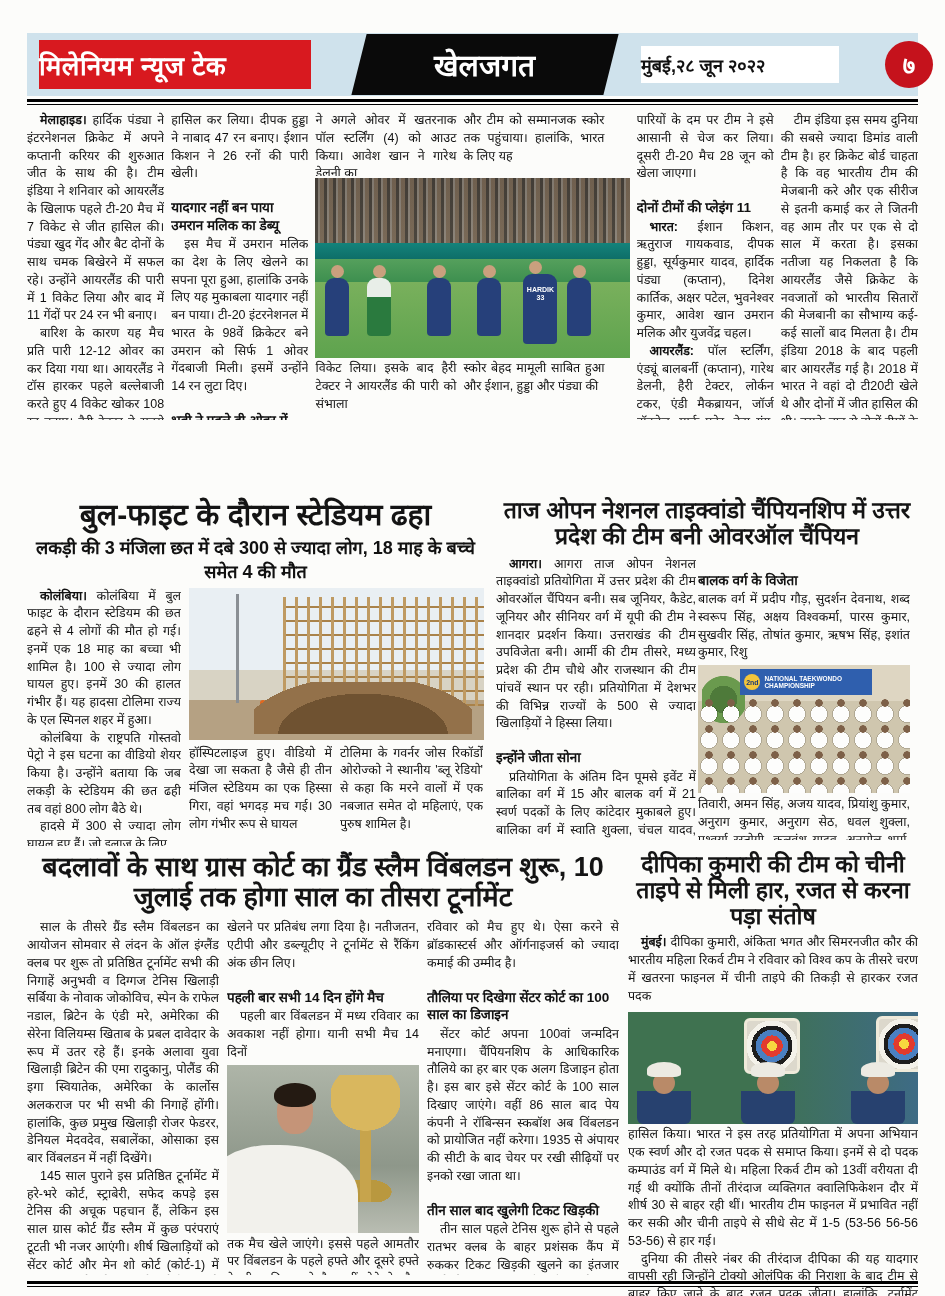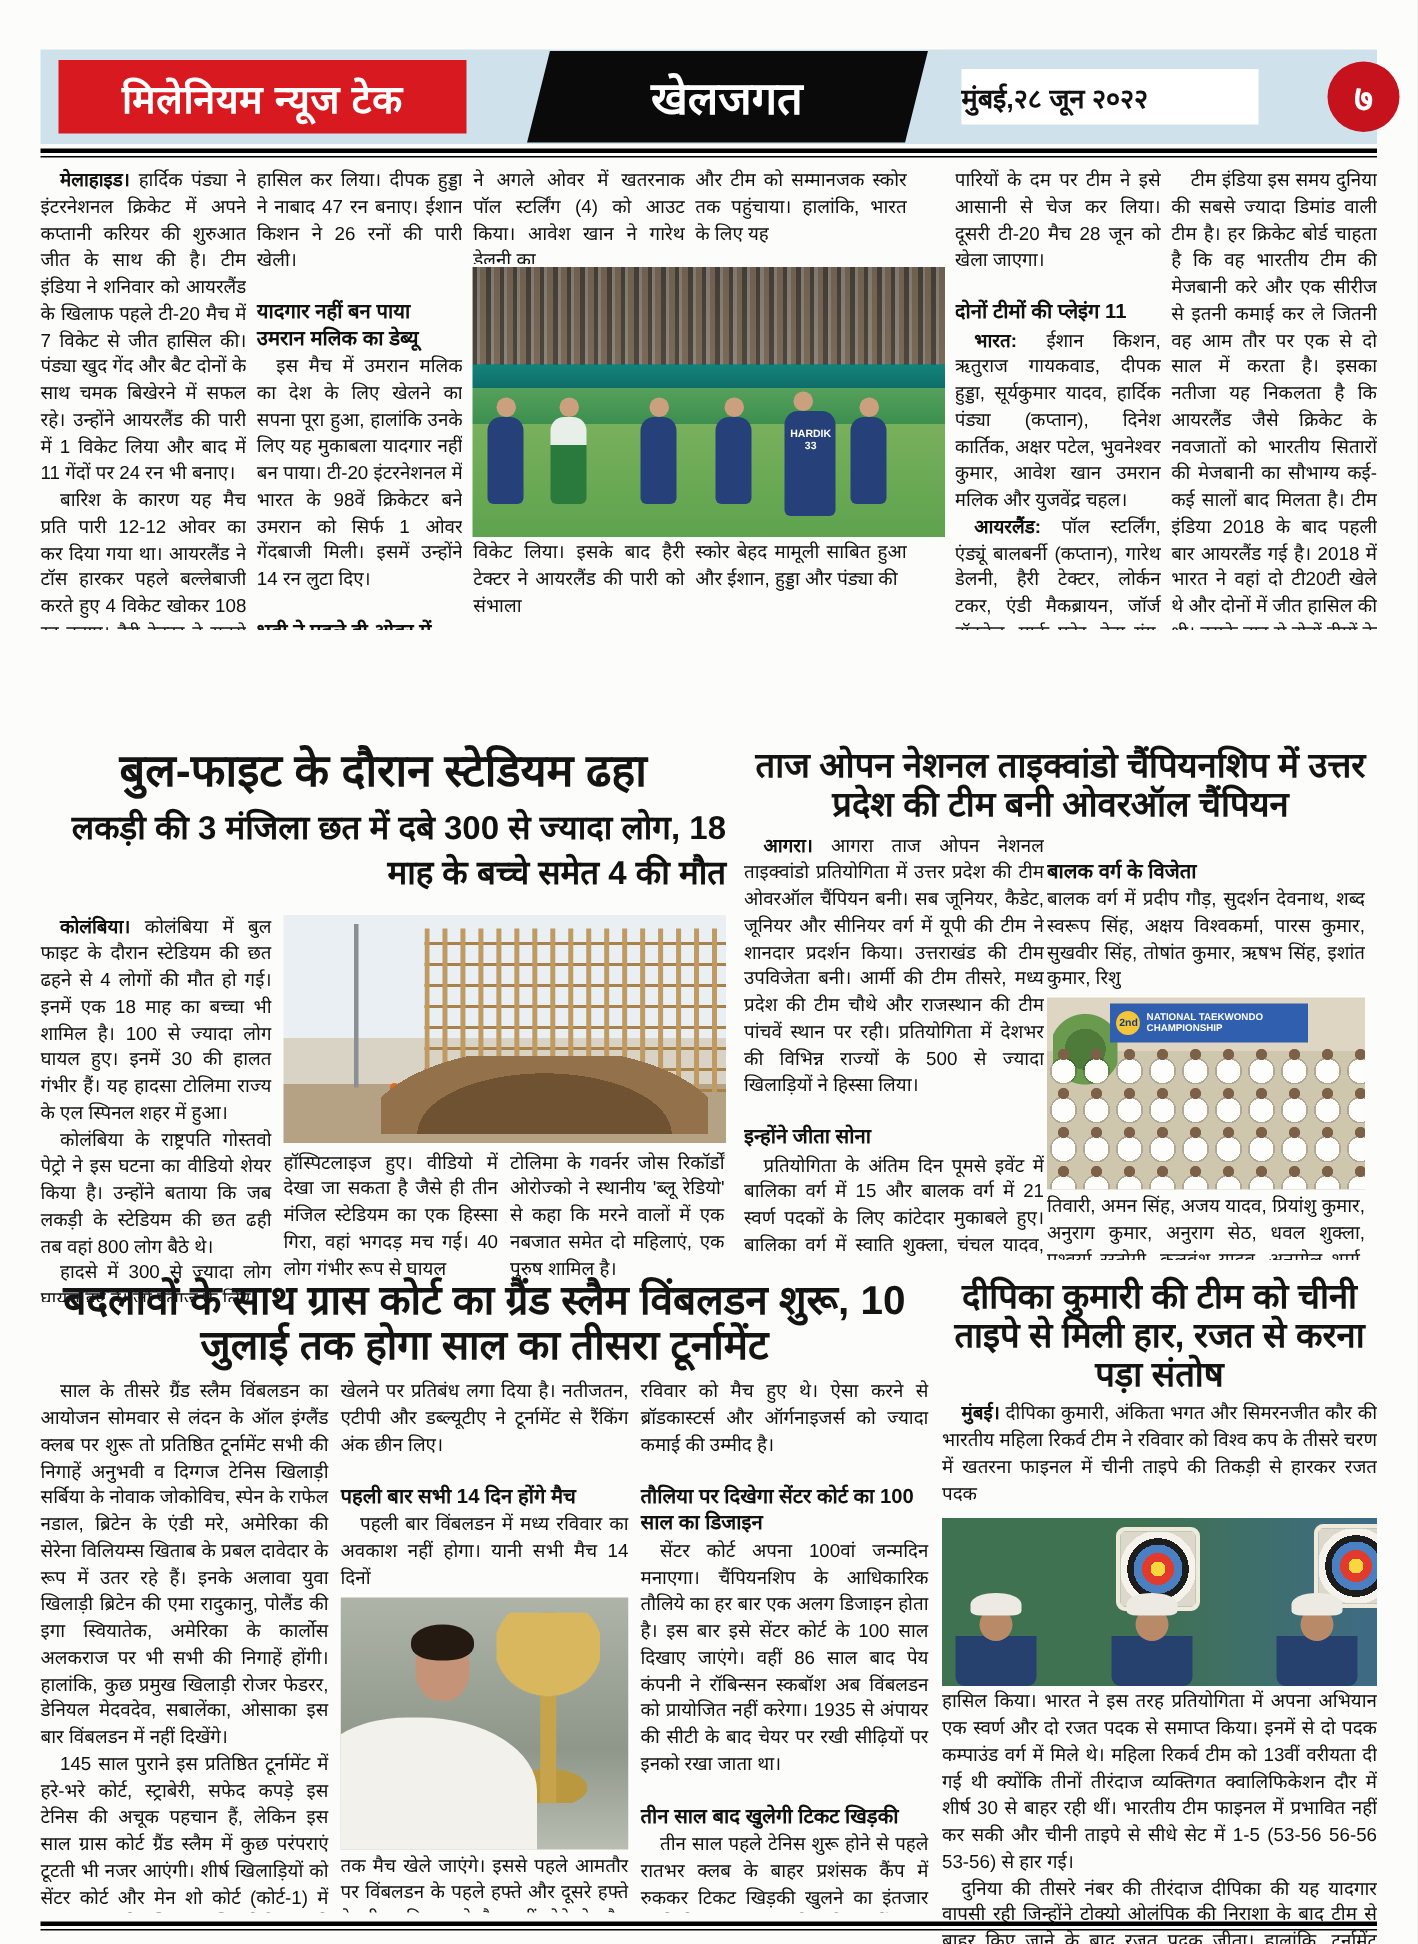--- a/index.html
+++ b/index.html
@@ -2,21 +2,21 @@
 <html><head>
 <meta charset="utf-8">
 <style>
   *{box-sizing:border-box;margin:0;padding:0}
   html,body{background:#e9e9e6}
   .page{position:relative;width:945px;height:1296px;margin:0 auto;background:#fcfcfa;
         font-family:"Liberation Sans","DejaVu Sans",sans-serif;color:#111;overflow:hidden}
   
   .band{position:absolute;left:27px;top:33px;width:891px;height:63px;background:#cfe2ec}
   .brand{position:absolute;left:12px;top:7px;width:272px;height:49px;background:#d8191f;
-         display:flex;align-items:center;justify-content:center}
+         display:flex;align-items:center;}
   .brand span{color:#fff;font-weight:bold;font-size:26px;letter-spacing:.5px}
   .flag{position:absolute;left:332px;top:1px;width:252px;height:61px;background:#0a0a0a;
         transform:skewX(-14deg);display:flex;align-items:center;justify-content:center}
   .flag span{transform:skewX(14deg);color:#fff;font-weight:bold;font-size:30px}
   .datebox{position:absolute;left:614px;top:13px;width:198px;height:37px;background:#fff;
            display:flex;align-items:center;justify-content:flex-start;font-weight:bold;font-size:18px}
   .pgnum{position:absolute;left:858px;top:8px;width:48px;height:47px;border-radius:50%;
          background:#c5121c;display:flex;align-items:center;justify-content:center;
          color:#fff;font-weight:bold;font-size:24px}
   .ruledbl{position:absolute;left:27px;width:891px;height:6px;border-top:3px solid #000;border-bottom:1px solid #000}
@@ -42,21 +42,21 @@
   .ph-cricket::before{content:"";position:absolute;left:0;right:0;top:0;height:36%;
      background:repeating-linear-gradient(90deg,rgba(0,0,0,.38) 0 3px,rgba(255,255,255,.14) 3px 5px,rgba(120,90,60,.32) 5px 9px)}
   .pl{position:absolute;bottom:22px;width:24px;height:58px;border-radius:9px 9px 4px 4px;background:#26407a}
   .pl::before{content:"";position:absolute;top:-13px;left:6px;width:13px;height:13px;border-radius:50%;background:#caa07e}
   .pl.green{background:linear-gradient(180deg,#e8eee8 0 32%,#2a7a3e 32%)}
   .pl.big{width:34px;height:70px;bottom:14px}
   .jersey{position:absolute;top:12px;left:0;right:0;text-align:center;color:#fff;font-size:7px;line-height:1.1;font-weight:bold}
   
   .a2{position:absolute;left:27px;top:498px;width:457px;height:352px}
   .a2 .hl{font-size:30px}
-  .a2sub{font-weight:bold;font-size:22px;text-align:right;margin:3px 0 15px}
+  .a2sub{font-weight:bold;font-size:18px;text-align:center;margin:3px 0 5px}
   .a2body{display:flex;gap:8px;height:258px}
   .a2c1{width:154px;height:258px}
   .a2right{width:295px;display:flex;flex-direction:column}
   .ph-stadium{height:152px;background:linear-gradient(180deg,#e9eff3 0 54%,#d8d3c4 54% 74%,#b5a183 74%)}
   .ph-stadium::before{content:"";position:absolute;top:6%;bottom:22%;left:32%;right:0;
      background:repeating-linear-gradient(90deg,#bf9a62 0 3px,transparent 3px 12px),
                 repeating-linear-gradient(0deg,#a9824a 0 2px,transparent 2px 14px)}
   .ph-stadium::after{content:"";position:absolute;left:22%;right:4%;bottom:4%;height:34%;
      background:radial-gradient(ellipse at 50% 100%,#6f5231 0 55%,#93714a 55% 78%,transparent 78%)}
   .pole{position:absolute;left:16%;top:4%;width:3px;height:72%;background:#8a8f94}
@@ -183,21 +183,21 @@
         <p class="bp">हादसे में 300 से ज्यादा लोग घायल हुए हैं। जो इलाज के लिए</p>
       </div>
       <div class="a2right">
         <div class="ph ph-stadium">
           <div class="pole"></div>
           <div class="resc" style="left:24%;bottom:18%"></div>
           <div class="resc" style="left:30%;bottom:12%"></div>
           <div class="resc" style="left:48%;bottom:10%"></div>
         </div>
         <div class="a2bot">
-          <p class="bp noind mc col">हॉस्पिटलाइज हुए। वीडियो में देखा जा सकता है जैसे ही तीन मंजिल स्टेडियम का एक हिस्सा गिरा, वहां भगदड़ मच गई। 40 लोग गंभीर रूप से घायल</p>
+          <p class="bp noind mc col">हॉस्पिटलाइज हुए। वीडियो में देखा जा सकता है जैसे ही तीन मंजिल स्टेडियम का एक हिस्सा गिरा, वहां भगदड़ मच गई। 30 लोग गंभीर रूप से घायल</p>
           <p class="bp noind mc col">टोलिमा के गवर्नर जोस रिकॉर्डों ओरोज्को ने स्थानीय 'ब्लू रेडियो' से कहा कि मरने वालों में एक नबजात समेत दो महिलाएं, एक पुरुष शामिल है।</p>
         </div>
       </div>
     </div>
   </div>
 
   <div class="a3">
     <div class="hl">ताज ओपन नेशनल ताइक्वांडो चैंपियनशिप में उत्तर प्रदेश की टीम बनी ओवरऑल चैंपियन</div>
     <div class="a3body">
       <div class="a3l col">

